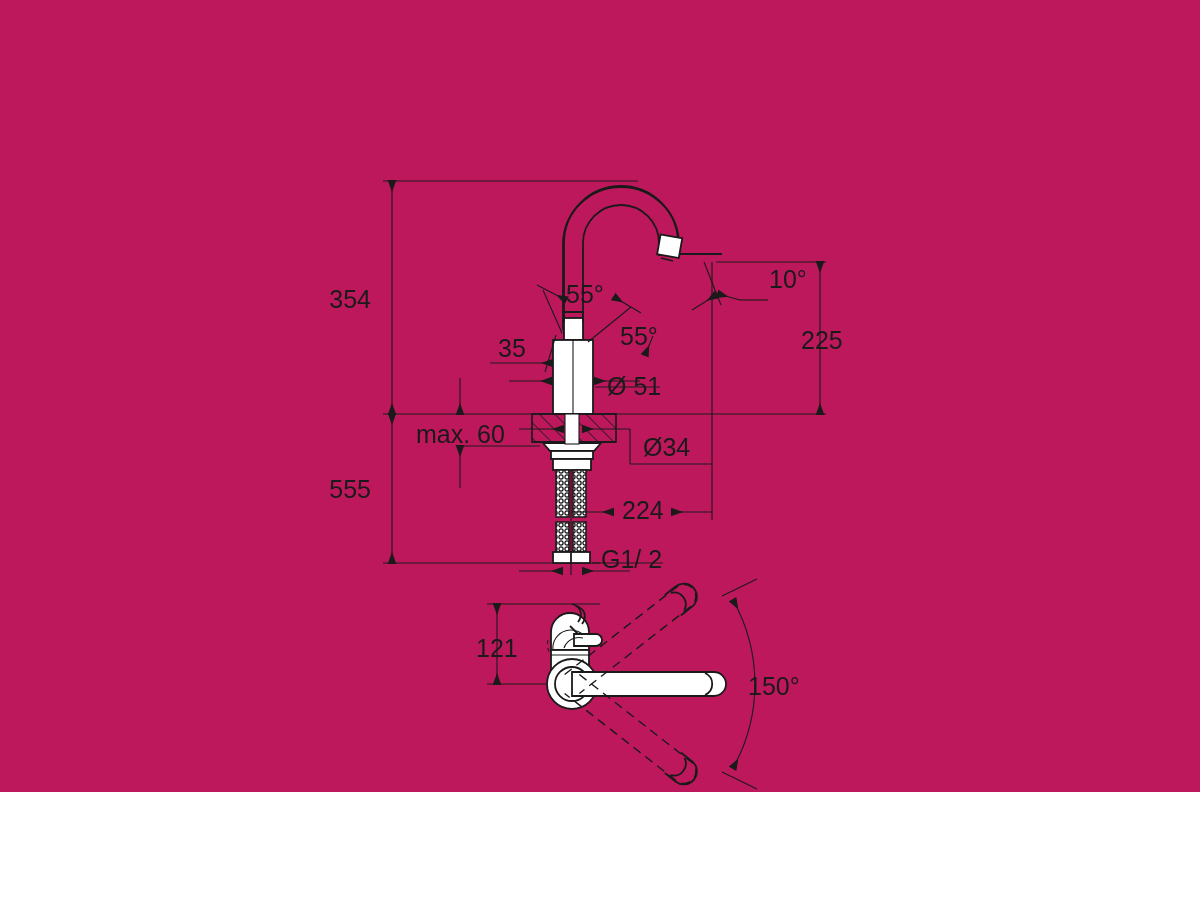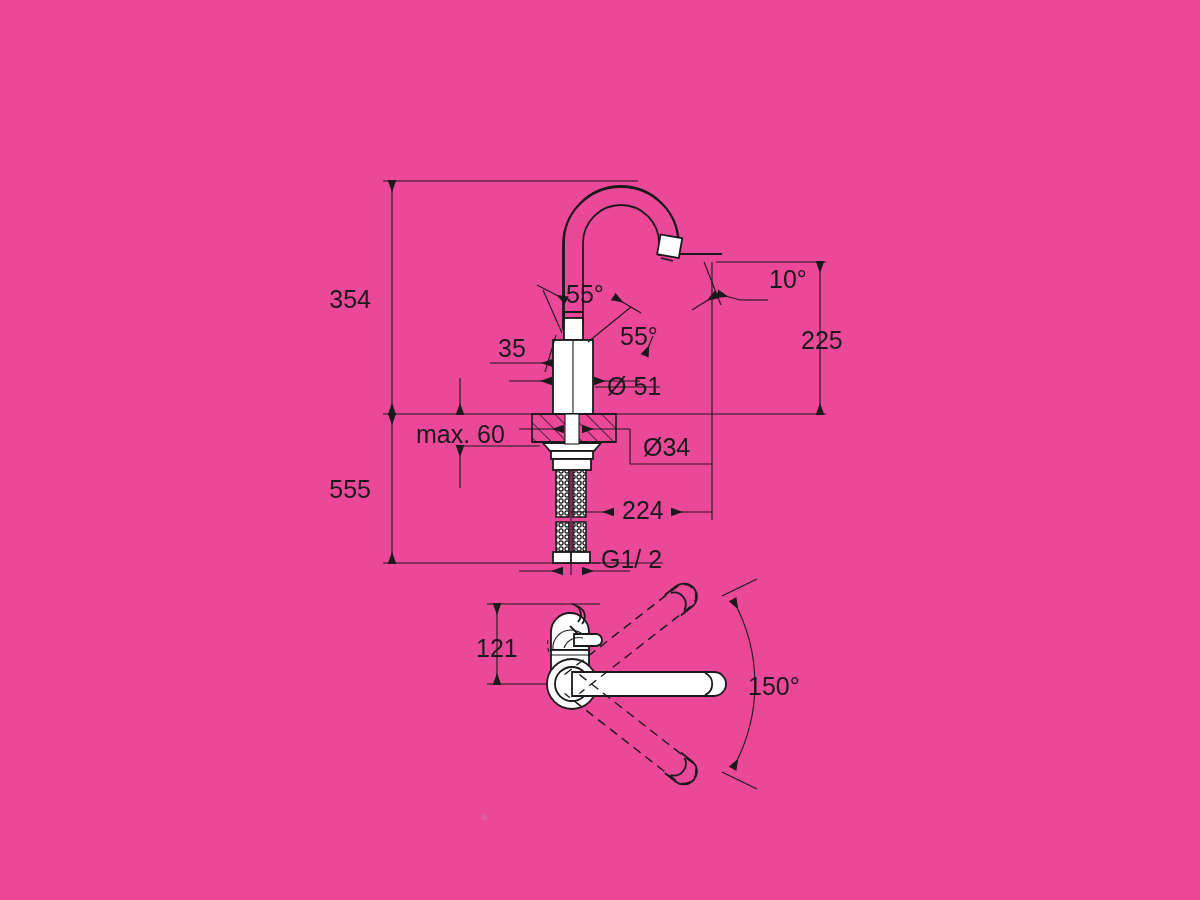--- a/index.html
+++ b/index.html
@@ -6,22 +6,22 @@
     margin: 0;
     padding: 0;
     background: #ffffff;
   }
   body {
     font-family: "Liberation Sans", sans-serif;
   }
   #canvas {
     position: relative;
     width: 1200px;
-    height: 900px;
-    background: #ec4899;
+    height: 792px;
+    background: #be185d;
     overflow: hidden;
   }
   svg#drawing {
     display: block;
     width: 1200px;
     height: 900px;
   }
   .ln { stroke: #1a1a1a; fill: none; }
   .thin { stroke-width: 1.1; }
   .med { stroke-width: 1.8; }

